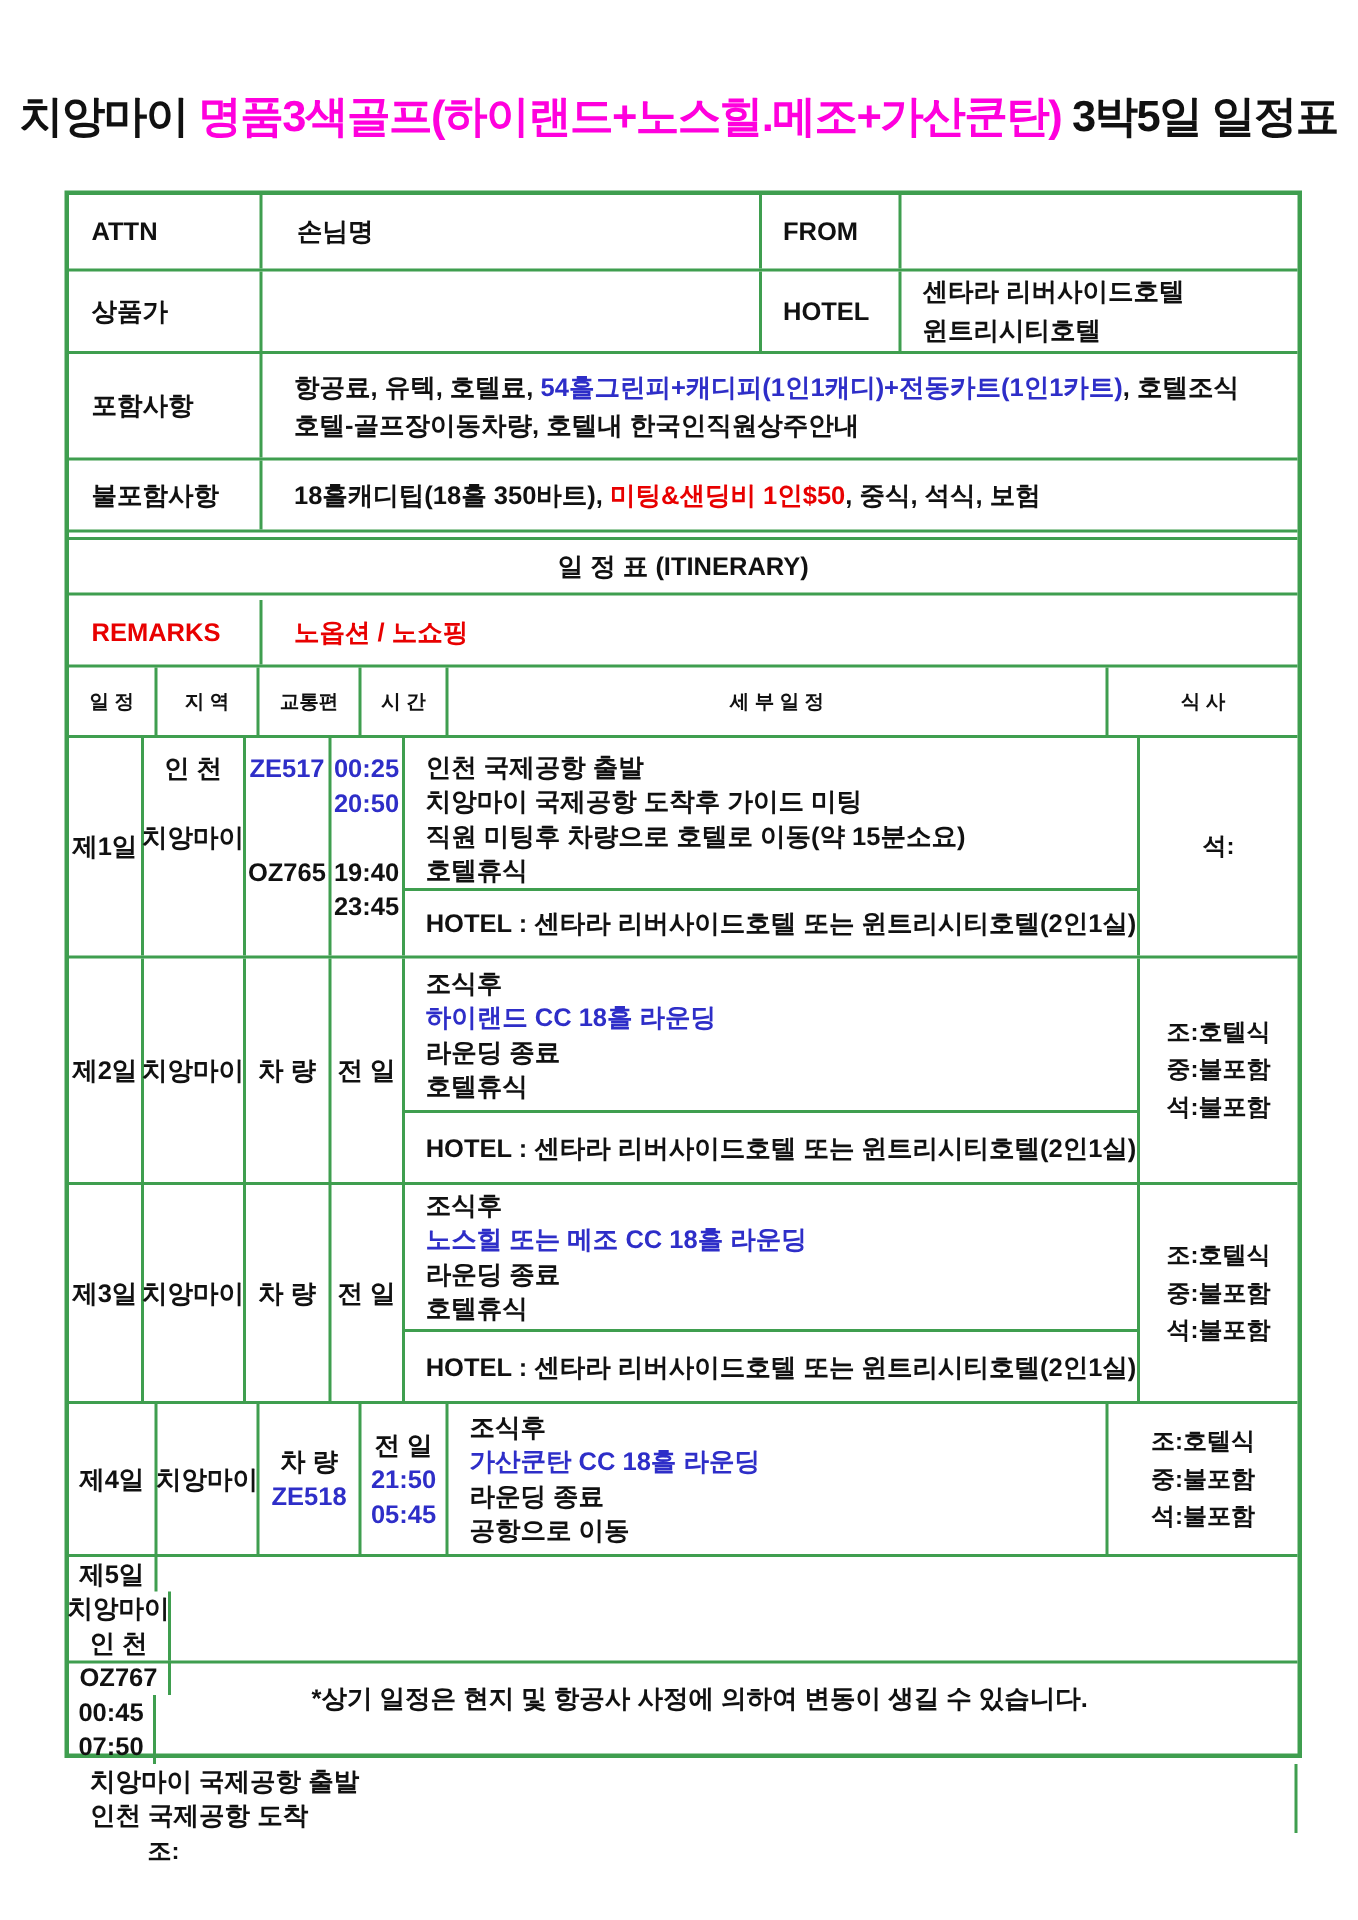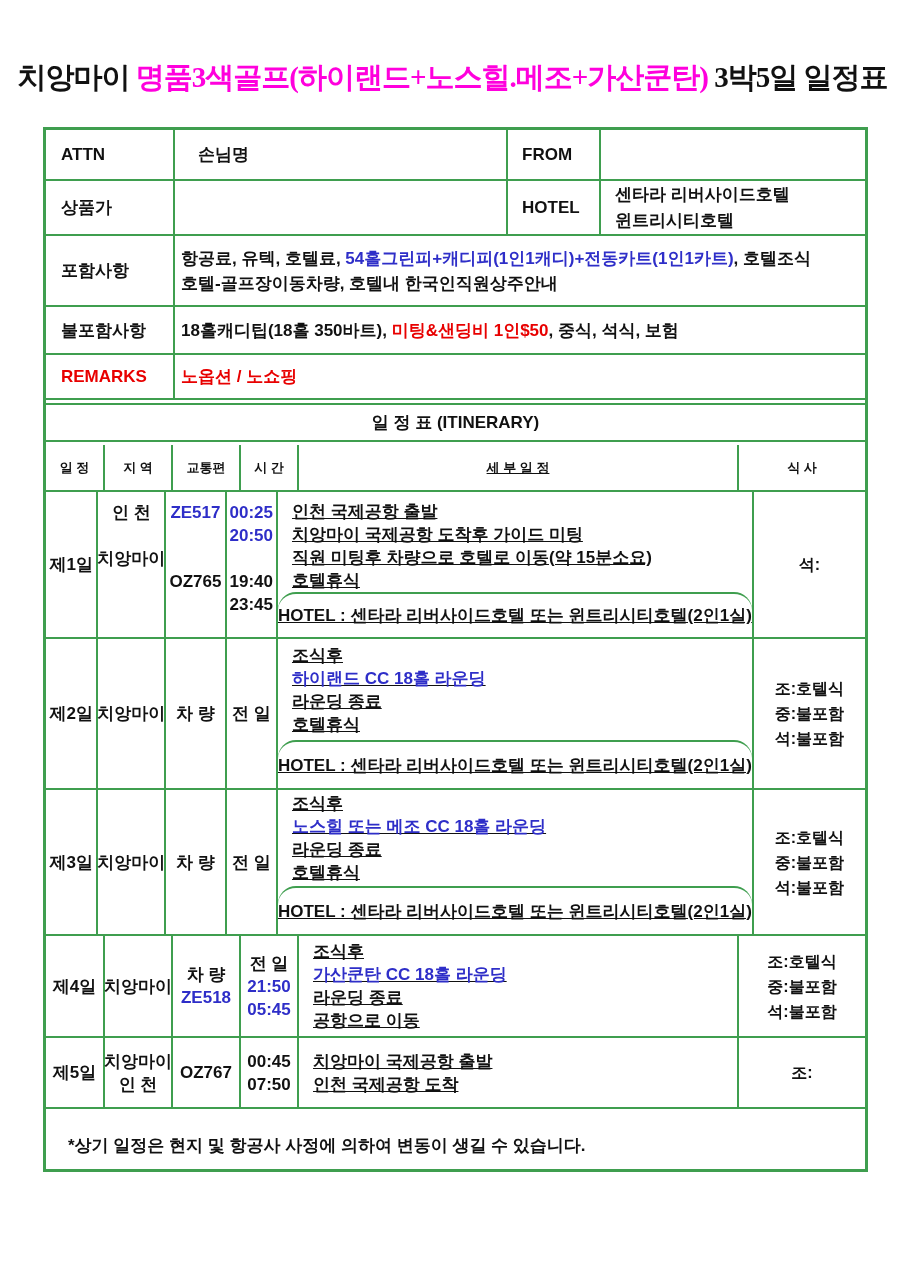--- a/index.html
+++ b/index.html
@@ -11,62 +11,62 @@
     --ink:#111;
   }
   html,body{ background:#fff; }
   body{
     width:905px; height:1280px; position:relative; overflow:hidden;
     font-family:"Liberation Sans","DejaVu Sans",sans-serif;
     font-weight:bold; color:var(--ink);
   }
   .page-title{
     position:absolute; top:58px; left:0; width:100%;
-    text-align:center; font-size:29px; letter-spacing:-1px; white-space:nowrap;font-family:Liberation Serif, serif;
+    text-align:center; font-size:29px; letter-spacing:-1px; white-space:nowrap;
   }
   .page-title .mag{ color:var(--mag); }
   .doc-table{
     position:absolute; left:43px; top:127px; width:825px;
     border:3px solid var(--g); display:flex; flex-direction:column; background:#fff;
   }
   .row{ display:flex; border-bottom:2px solid var(--g); }
-  .row:last-child{ border-bottom:none; }
+  .row:last-child{ border-bottom:none;flex-direction:column; }
   .cell{ border-right:2px solid var(--g); display:flex; }
   .cell.last{ border-right:none; }
   
   .ic1{ width:129px; align-items:center; padding-left:15px; }
   .ic2{ width:333px; align-items:center; padding-left:23px; }
   .ic3{ width:93px;  align-items:center; padding-left:14px; }
   .ic4{ flex:1; align-items:center; padding-left:14px; flex-direction:column; justify-content:center; }
   .ic4 > div{ width:100%; line-height:26px; }
-  .icwide{ flex:1; align-items:center; padding-left:6px; flex-direction:column; justify-content:center; }
+  .icwide{ flex:1; align-items:center; padding-left:21px; flex-direction:column; justify-content:center; }
   .icwide > div{ width:100%; line-height:25px; }
   .info-row{ font-size:17px; }
   .red{ color:var(--red); }
   .blue{ color:var(--blue); }
   
   .band{ border-top:2px solid var(--g); border-bottom:2px solid var(--g); margin:3px 0;
          align-items:center; justify-content:center; display:flex; font-size:17px; }
   
   .c-day{ width:59px; }
   .c-region{ width:68px; }
   .c-trans{ width:68px; }
   .c-time{ width:58px; }
-  .c-detail{ flex:1; flex-direction:column;text-decoration:underline; }
+  .c-detail{ flex:1; flex-direction:column; }
   .c-meal{ width:126px; }
   .head-row{ font-size:13px; }
   .head-row .cell{ align-items:center; justify-content:center; }
   .cc{ flex-direction:column; align-items:center; justify-content:center; font-size:17px; }
   .mealc{ flex-direction:column; align-items:center; justify-content:center; font-size:16px; }
   .ln{ min-height:23px; line-height:23px; white-space:nowrap; }
   .meal-line{ min-height:25px; line-height:25px; white-space:nowrap; }
   .detail-main{ flex:1; display:flex; flex-direction:column; justify-content:center; padding-left:14px; font-size:17px; }
   .detail-line{ min-height:23px; line-height:23px; white-space:nowrap; }
   .detail-hotel{ height:48px; border-top:2px solid var(--g); display:flex; align-items:center;
-                 font-size:17px; white-space:nowrap;border-radius:18px; }
+                 padding-left:14px; font-size:17px; white-space:nowrap; }
   .top-align .cc{ justify-content:flex-start; padding-top:9px; }
   .top-align .c-meal{ justify-content:center; padding-top:0; }
   .top-align .detail-main{ justify-content:flex-start; padding-top:8px; }
   .note-row{ align-items:center; padding-left:22px; font-size:17px;margin-top:12px; }
 </style>
 </head>
 <body>
 
 <div class="page-title">
   <span>치앙마이 </span><span class="mag">명품3색골프(하이랜드+노스힐.메조+가산쿤탄)</span><span> 3박5일 일정표</span>
@@ -102,28 +102,28 @@
     </div>
   </div>
 
   <div class="row info-row" style="height:48px">
     <div class="cell ic1">불포함사항</div>
     <div class="cell icwide last">
       <div><span>18홀캐디팁(18홀 350바트), </span><span class="red">미팅&amp;샌딩비 1인$50</span><span>, 중식, 석식, 보험</span></div>
     </div>
   </div>
 
+  <div class="row band" style="height:39px">일 정 표 (ITINERARY)</div>
+
   <div class="row info-row" style="height:45px">
     <div class="cell ic1 red">REMARKS</div>
     <div class="cell icwide last">
       <div class="red">노옵션 / 노쇼핑</div>
     </div>
   </div>
-
-  <div class="row band" style="height:39px">일 정 표 (ITINERARY)</div>
 
   <div class="row head-row" style="height:47px">
     <div class="cell c-day">일 정</div>
     <div class="cell c-region">지 역</div>
     <div class="cell c-trans">교통편</div>
     <div class="cell c-time">시 간</div>
     <div class="cell c-detail" style="flex-direction:row;align-items:center;justify-content:center">세 부 일 정</div>
     <div class="cell c-meal last">식 사</div>
   </div>
 

